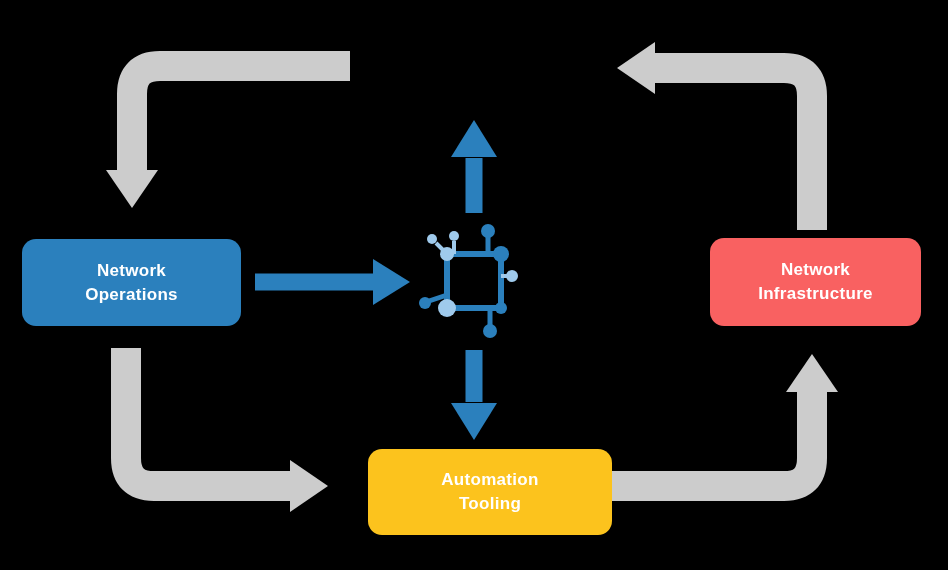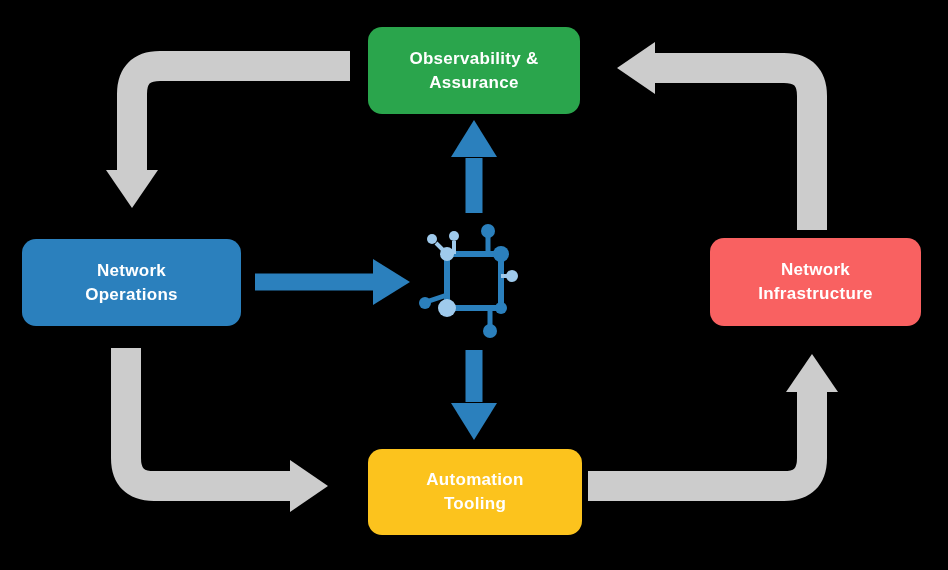--- a/index.html
+++ b/index.html
@@ -33,21 +33,21 @@
     font-size: 17px;
     font-weight: 600;
     letter-spacing: 0.3px;
     line-height: 1.4;
     border-radius: 14px;
     box-sizing: border-box;
   }
   .node-green  { left: 368px; top: 27px;  width: 212px; height: 87px; background: #2aa54c; }
   .node-blue   { left: 22px;  top: 239px; width: 219px; height: 87px; background: #2b80bd; }
   .node-red    { left: 710px; top: 238px; width: 211px; height: 88px; background: #f96161; }
-  .node-yellow { left: 368px; top: 449px; width: 214px; height: 86px; background: #fcc31d; }
+  .node-yellow { left: 368px; top: 449px; width: 244px; height: 86px; background: #fcc31d; }
 
   .gray-arrow  { stroke: #cccccc; stroke-width: 30; fill: none; }
   .gray-head   { fill: #cccccc; stroke: none; }
   .blue-arrow  { stroke: #2b80bd; stroke-width: 17; fill: none; }
   .blue-head   { fill: #2b80bd; stroke: none; }
 
   .icon-stroke       { stroke: #2b80bd; stroke-width: 6; fill: none; }
   .icon-stem         { stroke: #2b80bd; stroke-width: 5; fill: none; }
   .icon-stem-light   { stroke: #9fcaec; stroke-width: 4; fill: none; }
   .icon-dot-dark     { fill: #2b80bd; }
@@ -111,22 +111,20 @@
       <circle class="icon-dot-light" cx="-20" cy="-45" r="5"></circle>
       <path class="icon-stem-light" d="M-27 -27 L-38 -38"></path>
       <circle class="icon-dot-light" cx="-42" cy="-42" r="5"></circle>
       <circle class="icon-dot-light" cx="-27" cy="-27" r="7"></circle>
       <circle class="icon-dot-light" cx="-27" cy="27" r="9"></circle>
       <path class="icon-stem-light" d="M27 -5 L33 -5"></path>
       <circle class="icon-dot-light" cx="38" cy="-5" r="6"></circle>
     </g>
   </svg>
 
-  <div class="node node-green">Observability &amp;
-Assurance</div>
 
   <div class="node node-blue">Network
 Operations</div>
 
   <div class="node node-red">Network
 Infrastructure</div>
 
   <div class="node node-yellow">Automation
 Tooling</div>
 

